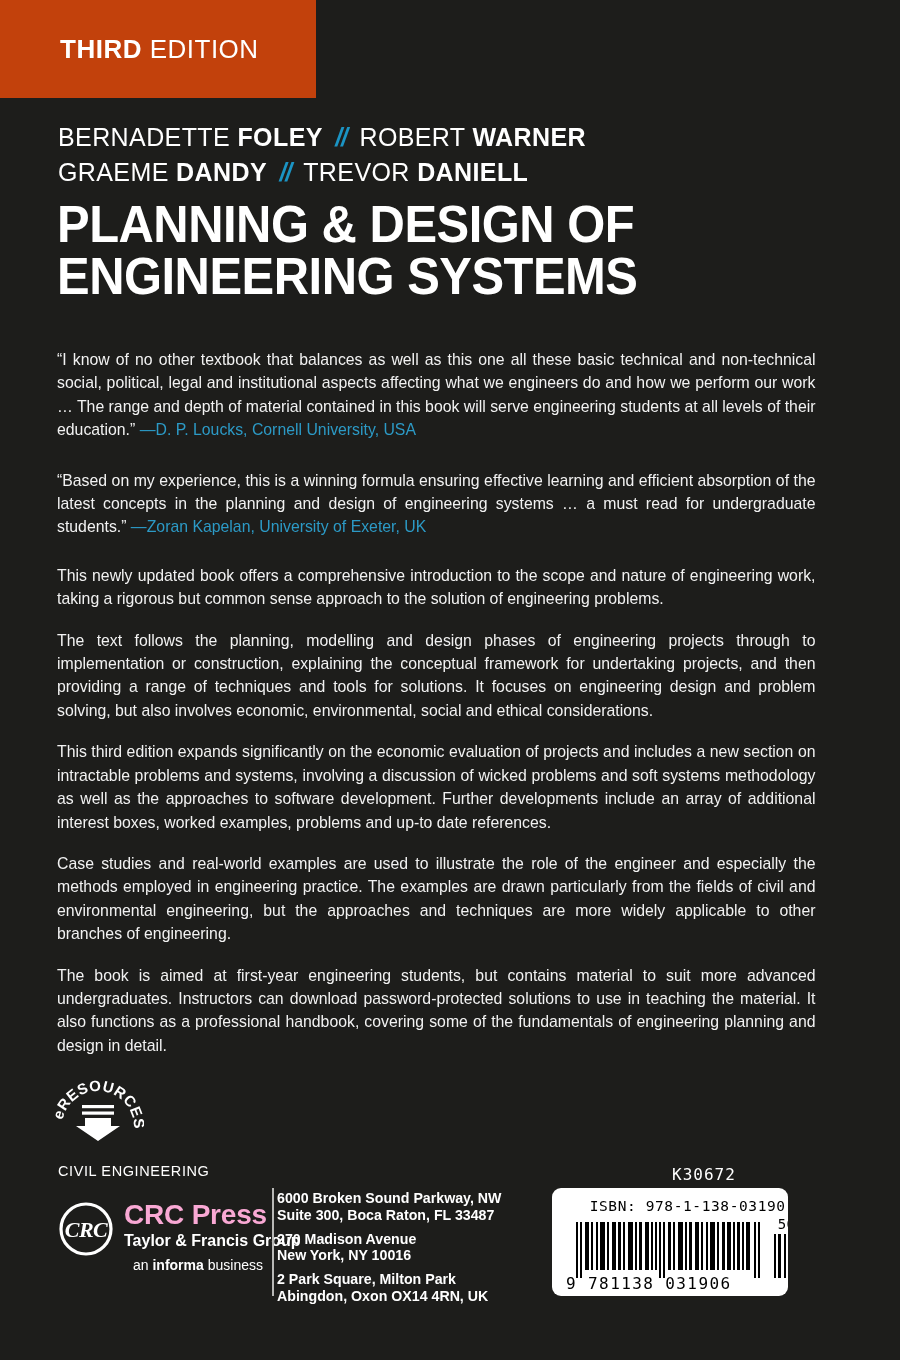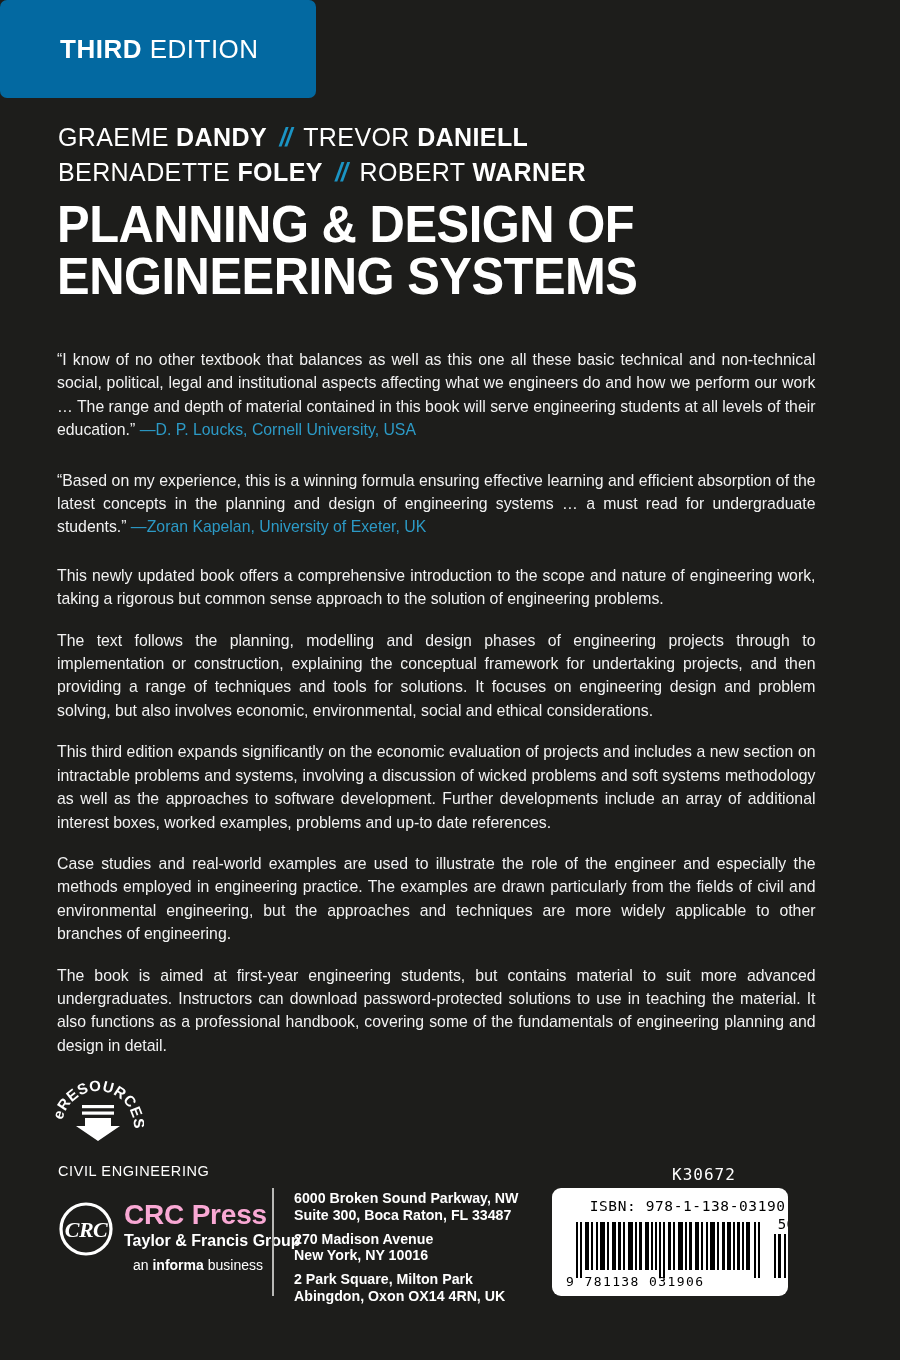--- a/index.html
+++ b/index.html
@@ -23,24 +23,23 @@
     background: #1d1d1b;
   }
 
   
   .edition-banner {
     position: absolute;
     left: 0;
     top: 0;
     width: 316px;
     height: 98px;
-    background: #0369a1;
+    background: #c2410c;
     display: flex;
     align-items: center;
-    border-radius: 7px;
   }
   .edition-text {
     margin-left: 60px;
     color: #ffffff;
     font-size: 26px;
     letter-spacing: 0.5px;
     font-weight: 400;
     white-space: nowrap;
   }
   .edition-text b {
@@ -198,21 +197,21 @@
     position: absolute;
     left: 272px;
     top: 1188px;
     width: 2px;
     height: 108px;
     background: #b8b8b6;
   }
 
   .address {
     position: absolute;
-    left: 294px;
+    left: 277px;
     top: 1190px;
     color: #ffffff;
     font-size: 14.2px;
     line-height: 16.8px;
     font-weight: 700;
   }
   .addr-group { margin-bottom: 7px; }
   .addr-group:last-child { margin-bottom: 0; }
 
   
@@ -260,21 +259,21 @@
     width: 52px;
     height: 44px;
   }
   .ean-digits {
     position: absolute;
     left: 14px;
     top: 86px;
     width: 200px;
     color: #000000;
     font-family: "DejaVu Sans Mono", monospace;
-    font-size: 13px;
+    font-size: 16px;
     letter-spacing: 1.4px;
     white-space: nowrap;
   }
   .addon-digits {
     position: absolute;
     left: 218px;
     top: 28px;
     width: 60px;
     text-align: center;
     color: #000000;
@@ -290,32 +289,32 @@
 <div class="cover">
 
   <div class="edition-banner">
     <div class="edition-text">
       <b>THIRD</b><span> EDITION</span>
     </div>
   </div>
 
   <div class="authors">
     <div class="author-line">
+      <span>BERNADETTE</span>
+      <span class="ln">FOLEY</span>
+      <span class="sep">//</span>
+      <span>ROBERT</span>
+      <span class="ln">WARNER</span>
+    </div>
+    <div class="author-line">
       <span>GRAEME</span>
       <span class="ln">DANDY</span>
       <span class="sep">//</span>
       <span>TREVOR</span>
       <span class="ln">DANIELL</span>
-    </div>
-    <div class="author-line">
-      <span>BERNADETTE</span>
-      <span class="ln">FOLEY</span>
-      <span class="sep">//</span>
-      <span>ROBERT</span>
-      <span class="ln">WARNER</span>
     </div>
   </div>
 
   <div class="title">
     <span class="title-line">PLANNING &amp; DESIGN OF</span>
     <span class="title-line">ENGINEERING  SYSTEMS</span>
   </div>
 
   <div class="content">
 

